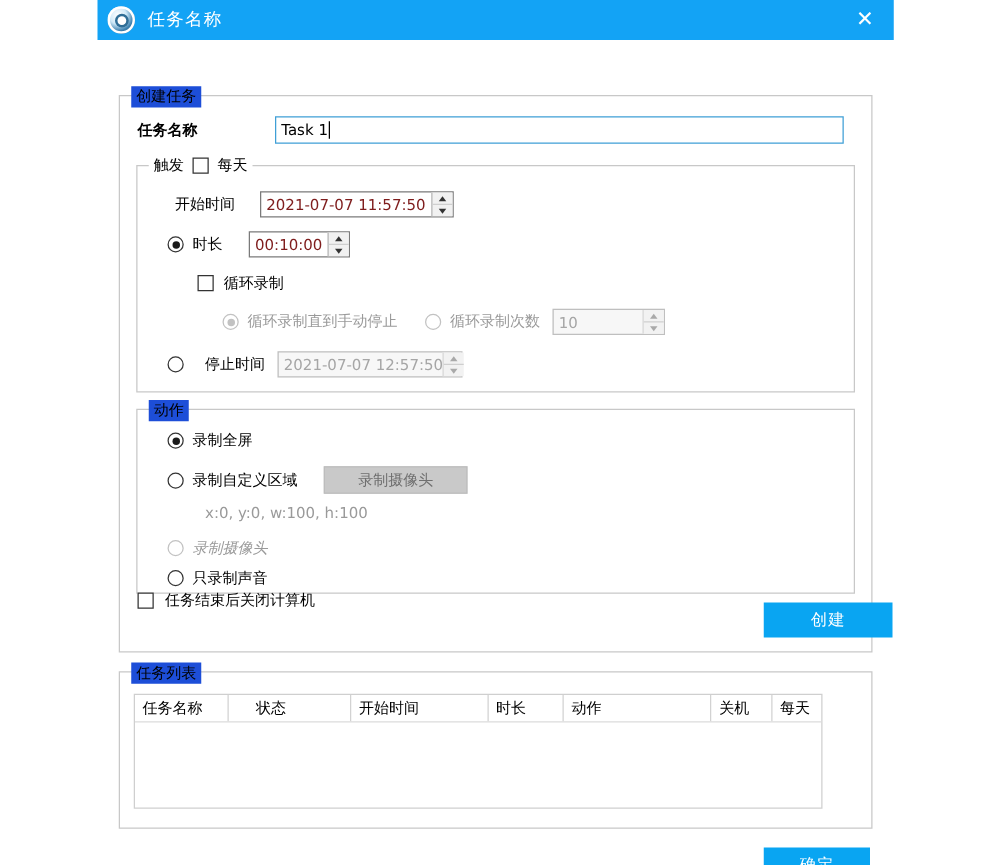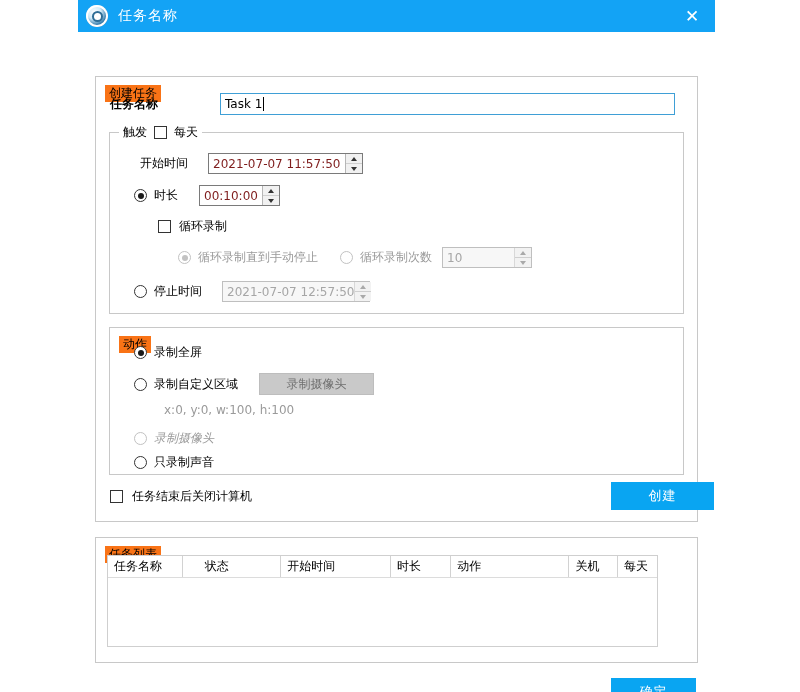--- a/index.html
+++ b/index.html
@@ -84,26 +84,25 @@
 
   
   .group {
     position: absolute;
     border: 1px solid #c8c8c8;
   }
   .group > .legend {
     position: absolute;
     top: -8px;
     left: 9px;
-    background: #f97316;
+    background: #1d4ed8;
     padding: 0 4px;
     font-size: 12px;
     color: #000000;
     white-space: nowrap;
-    margin-top: 16px;
   }
 
   #grp-create { left: 17px; top: 44px; width: 601px; height: 444px; }
   #grp-trigger { left: 13px; top: 55px; width: 573px; height: 180px; }
   #grp-action  { left: 13px; top: 250px; width: 573px; height: 146px; }
   #grp-tasklist { left: 17px; top: 505px; width: 601px; height: 124px; }
 
   .legend-inline {
     position: absolute;
     top: -9px;
@@ -368,21 +367,21 @@
               <div>
                   <i class="arr up"></i>
                 </div>
               <div>
                   <i class="arr down"></i>
                 </div>
             </div>
           </div>
         </div>
 
-        <div class="row" style="left:24px; top:148px;">
+        <div class="row" style="left:24px; top:148px;text-align:center;">
           <span class="rb"></span>
           <span class="lbl" style="margin-left:7px; width:68px;">停止时间</span>
           <div class="spin dis" style="width:148px;">
             <div class="sval">2021-07-07 12:57:50</div>
             <div class="sbtns">
               <div>
                   <i class="arr up"></i>
                 </div>
               <div>
                   <i class="arr down"></i>
@@ -414,21 +413,21 @@
           <span class="rb dis"></span>
           <span class="lbl dim" style="margin-left:7px;">录制摄像头</span>
         </div>
 
         <div class="row" style="left:24px; top:126px;text-align:center;">
           <span class="rb"></span>
           <span class="lbl" style="margin-left:7px;">只录制声音</span>
         </div>
       </div>
 
-      <div class="row" style="left:14px; top:411px;">
+      <div class="row" style="left:14px; top:395px;">
         <span class="cb"></span>
         <span class="lbl" style="margin-left:9px;">任务结束后关闭计算机</span>
       </div>
 
       <div class="btn-blue" style="position:absolute; left:515px; top:405px; width:103px; height:28px;">创建</div>
     </div>
 
     <div class="group" id="grp-tasklist">
       <div class="legend">任务列表</div>
 

